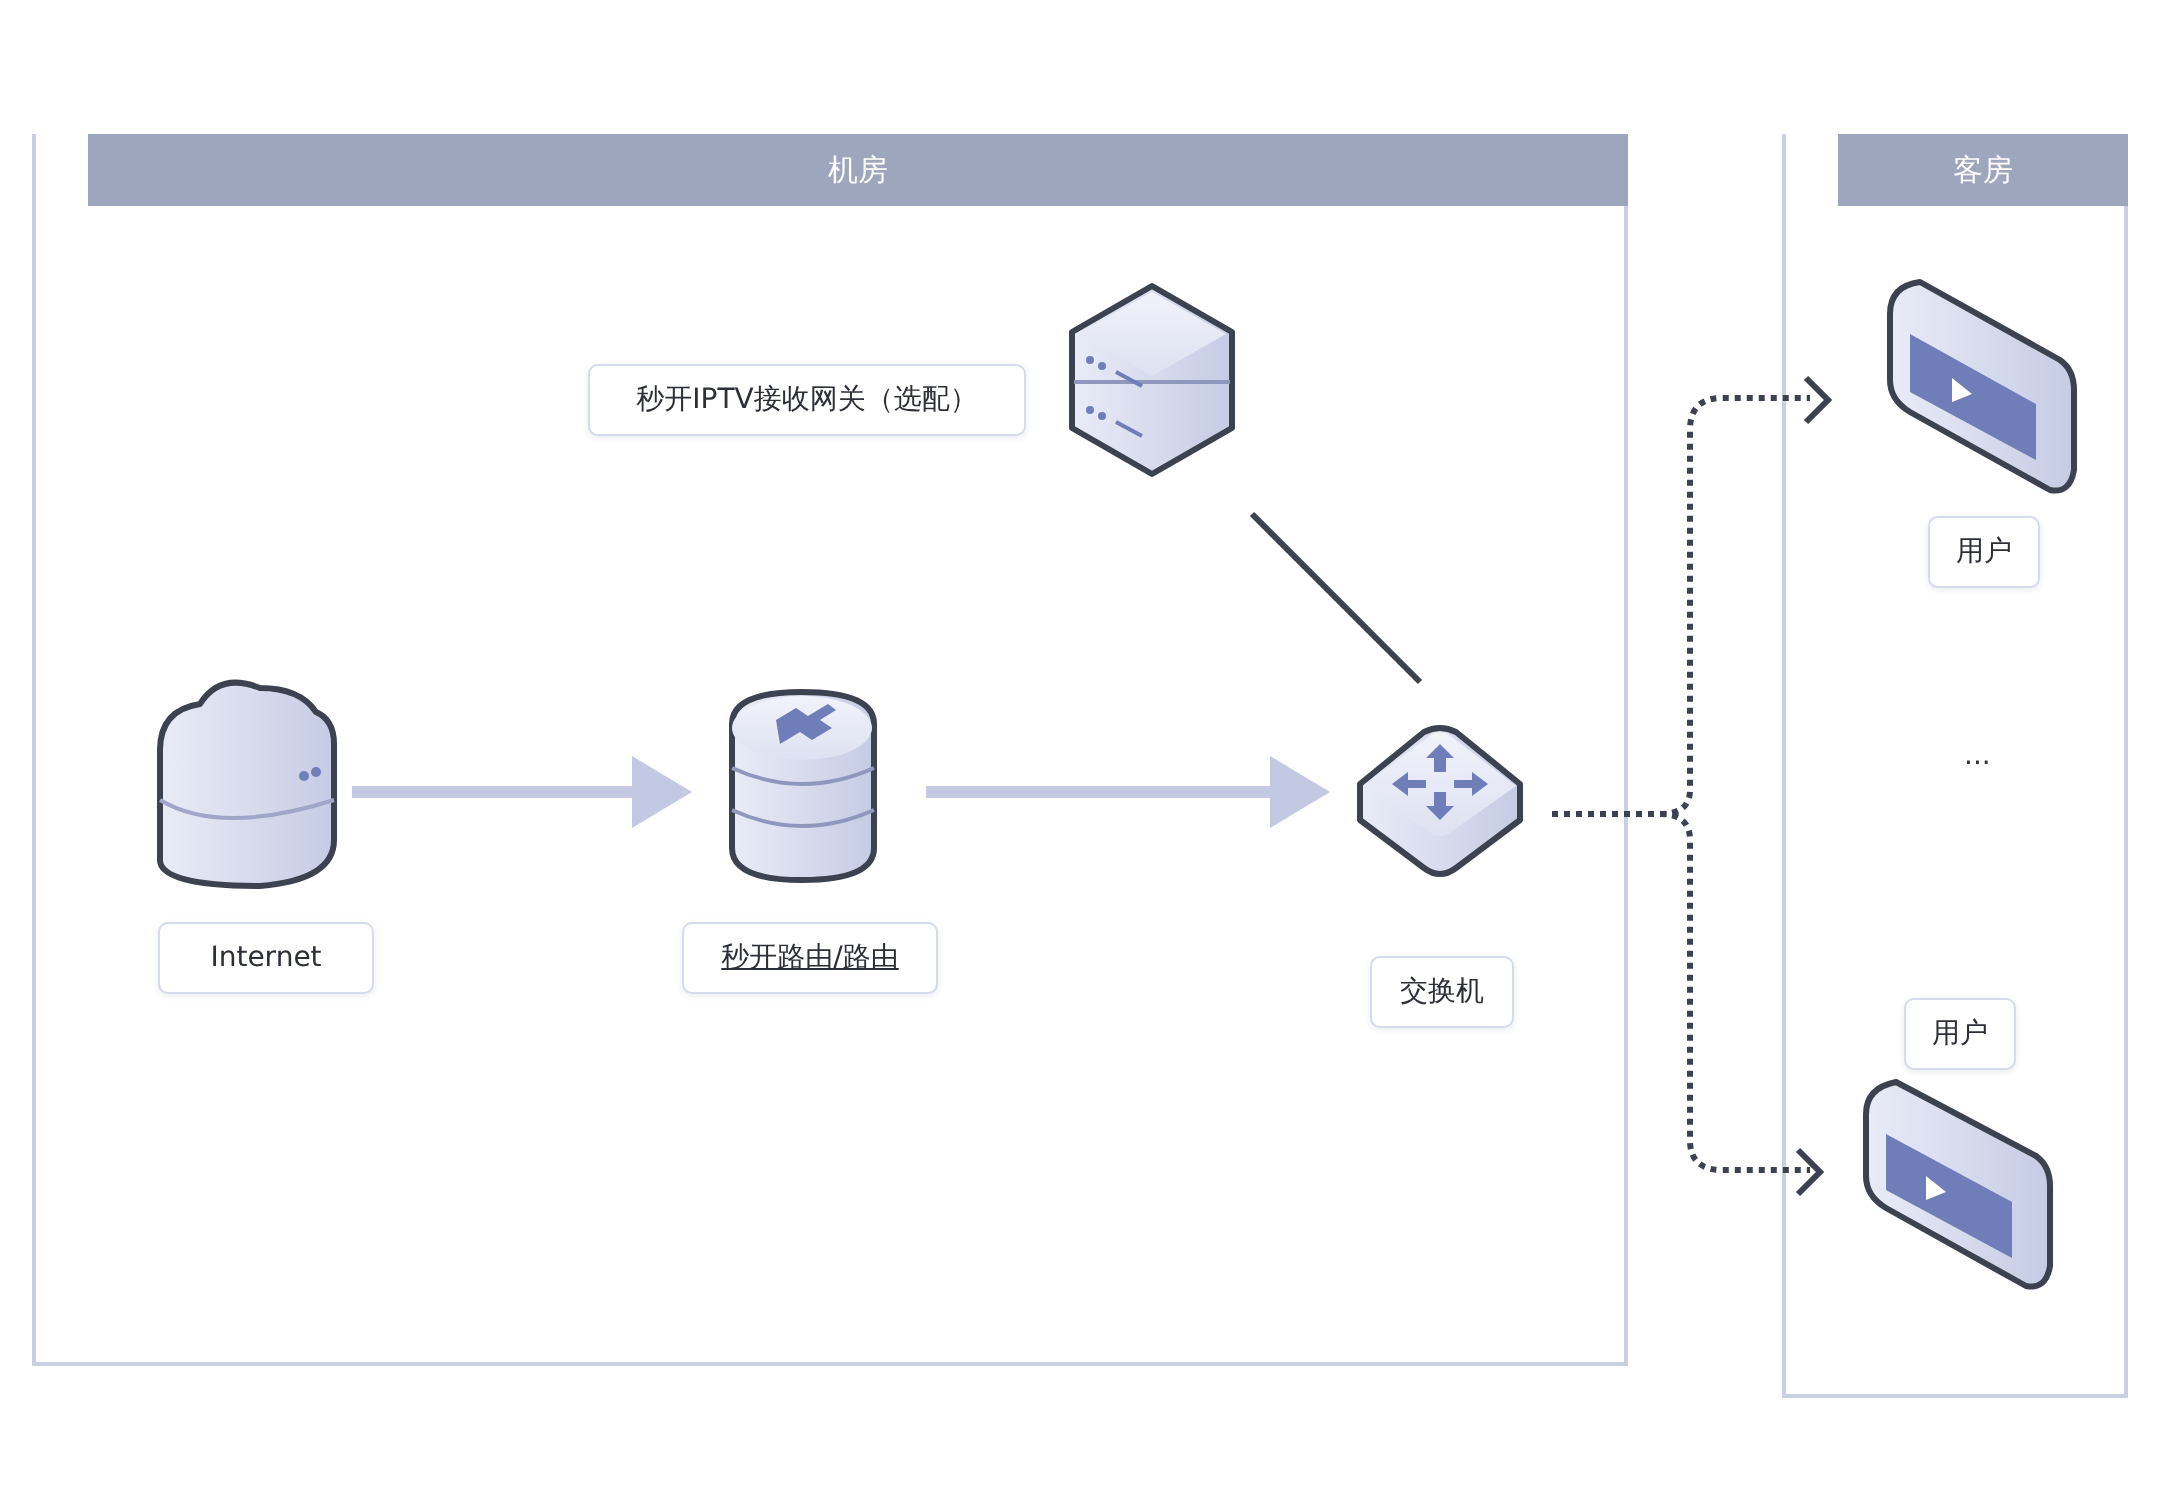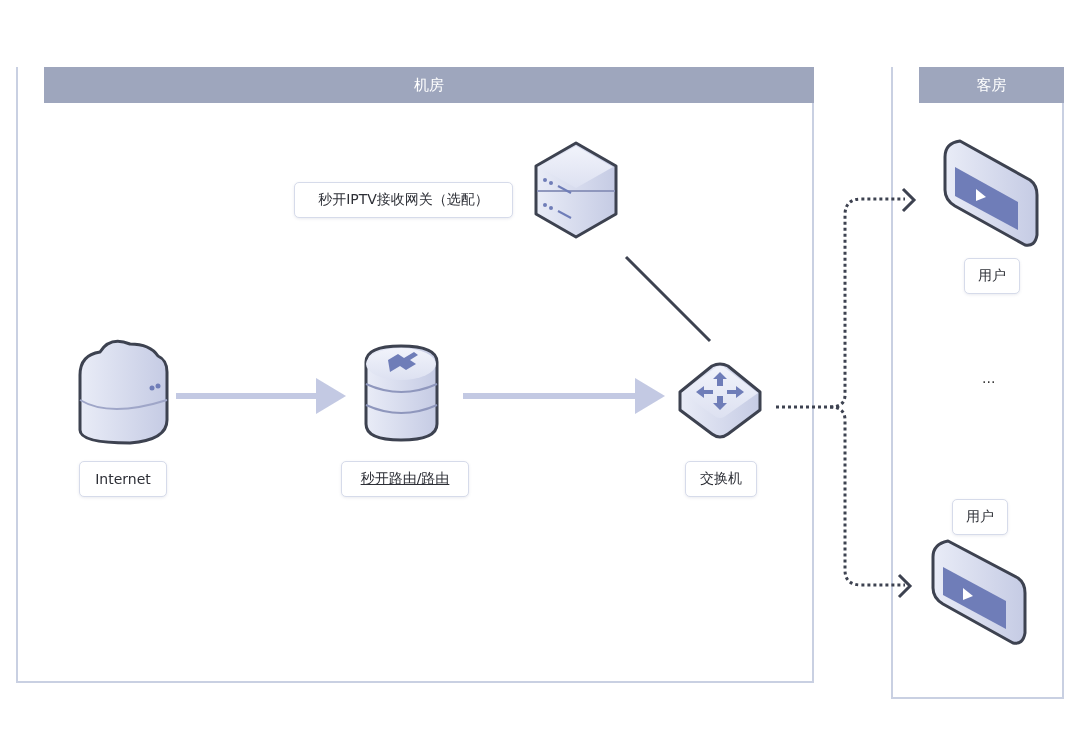--- a/index.html
+++ b/index.html
@@ -100,19 +100,19 @@
     <polygon points="976,189 986,197 976,201" fill="#ffffff"></polygon>
   </g>
 
   <g stroke-linejoin="round">
     <path d="M933 557 Q933 544 948 541 L1018 578 Q1025 583 1025 593 L1025 633 Q1023 645 1013 643 L943 604 Q933 598 933 588 Z" fill="url(#gSide)" stroke="#3d4250" stroke-width="3"></path>
     <path d="M943 567 L1006 601 L1006 629 L943 595 Z" fill="#6f7db8"></path>
     <polygon points="963,588 973,596 963,600" fill="#ffffff"></polygon>
   </g>
 </svg>
 
-<div class="label" style="left:79px; top:461px; width:88px;">Internet</div>
+<div class="label" style="left:79px; top:461px; width:108px;">Internet</div>
 <div class="label" style="left:341px; top:461px; width:128px;text-decoration:underline;">秒开路由/路由</div>
 <div class="label" style="left:294px; top:182px; width:219px;">秒开IPTV接收网关（选配）</div>
-<div class="label" style="left:685px; top:461px; width:72px;font-family:Liberation Serif, serif;">交换机</div>
+<div class="label" style="left:685px; top:478px; width:72px;font-family:Liberation Serif, serif;">交换机</div>
 <div class="label" style="left:964px; top:258px; width:56px;">用户</div>
 <div class="label" style="left:952px; top:499px; width:56px;">用户</div>
 <div class="dots" style="left:982px; top:370px;">...</div>
 
 </body></html>

